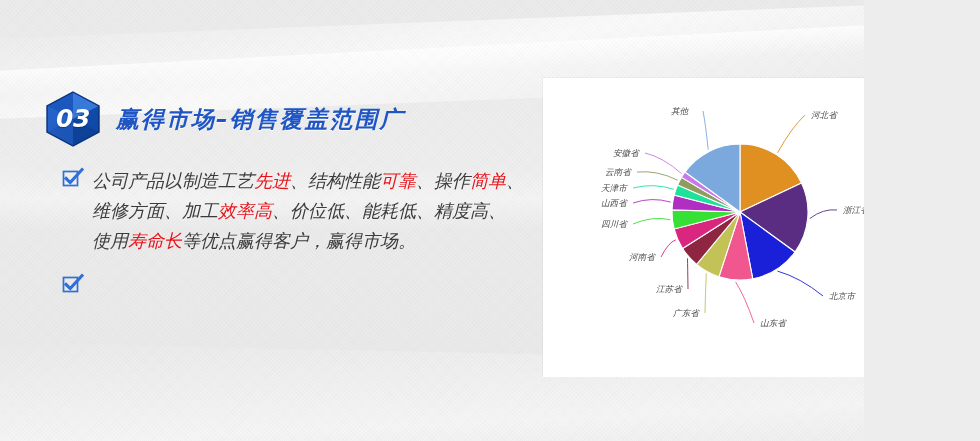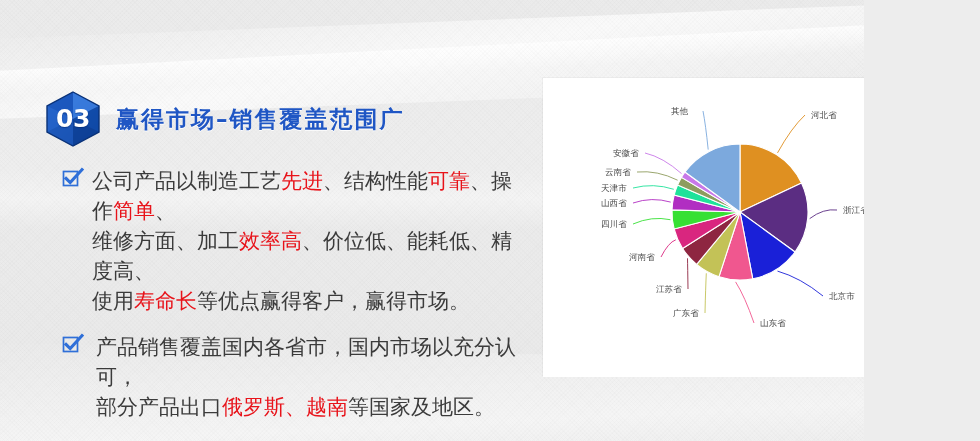--- a/index.html
+++ b/index.html
@@ -8,20 +8,21 @@
     font-family:"DejaVu Sans", sans-serif;
     background:#ededed;
     overflow:hidden;
   }
   #stage {
     position:relative;
     width:864px; height:441px;
     background:
       linear-gradient(180deg,#ebebeb 0%,#eeeeee 38%,#f4f4f4 45%,#ebebeb 52%,#e9e9e9 100%);
     overflow:hidden;
+    font-style:italic;
   }
   
   .swoosh {
     position:absolute; left:-8%; width:116%;
     pointer-events:none;
   }
   .swoosh.a {
     top:22px; height:80px;
     background:linear-gradient(172deg, rgba(255,255,255,0) 0%, rgba(255,255,255,.75) 48%, rgba(255,255,255,0) 100%);
     transform:rotate(-2.2deg);
@@ -64,21 +65,21 @@
   }
 
   
   .bullets { position:absolute; left:62px; top:166px; width:470px; }
   .bullet { display:flex; margin-bottom:16px; }
   .check { position:relative; width:20px; height:20px; flex:none; margin-top:3px; }
   .check svg { position:absolute; left:-1px; top:-3px; }
   .btext {
     margin-left:10px;
     font-family:"DejaVu Sans", sans-serif;
-    font-size:21px; line-height:30px; color:#3b3b3b;
+    font-size:18px; line-height:30px; color:#3b3b3b;
   }
   .btext .hl { color:#e8131a; }
   .bullet.b2 .btext { margin-left:14px; }
 
   
   .card {
     position:absolute; left:543px; top:78px; width:404px; height:299px;
     background:#ffffff;
     box-shadow:-1px -1px 0 rgba(0,0,0,.03);
   }
@@ -131,21 +132,20 @@
       </div>
       <div class="btext" id="bullet-text-0"><span>公司产品以制造工艺</span><span class="hl" style="color: rgb(232, 19, 26);">先进</span><span>、结构性能</span><span class="hl" style="color: rgb(232, 19, 26);">可靠</span><span>、操作</span><span class="hl" style="color: rgb(232, 19, 26);">简单</span><span>、</span><br><span>维修方面、加工</span><span class="hl" style="color: rgb(232, 19, 26);">效率高</span><span>、价位低、能耗低、精度高、</span><br><span>使用</span><span class="hl" style="color: rgb(232, 19, 26);">寿命长</span><span>等优点赢得客户，赢得市场。</span></div>
     </div>
     <div class="bullet b2">
       <div class="check">
         <svg width="24" height="24" viewBox="0 0 24 24">
           <rect x="2.5" y="5.5" width="14" height="14" fill="none" stroke="#2f6fd8" stroke-width="1.7"></rect>
           <path d="M5 12.4 L9.2 16.6 L21 3.6" fill="none" stroke="#2f6fd8" stroke-width="3.1" stroke-linecap="square"></path>
         </svg>
       </div>
-      <div class="btext" id="bullet-text-1"><span>产品销售覆盖国内各省市，国内市场以充分认可，</span><br><span>部分产品出口</span><span class="hl" style="color: rgb(232, 19, 26);">俄罗斯、越南</span><span>等国家及地区。</span></div>
     </div>
   </div>
 
   <div class="card">
     <div class="chart-wrap">
       <svg id="pie-svg" viewBox="0 0 404 299" preserveAspectRatio="none">
           <path d="M 197 134 L 197 66 A 68 68 0 0 1 258.52823956768935 105.04700817357507 Z" fill="#df9021" stroke="#ffffff" stroke-width="1.1"></path>
           <path d="M 234.5 74.9 Q 248.3 49.9 262 37" fill="none" stroke="#df9021" stroke-width="0.9"></path>
           <text class="lbl" x="268" y="40" text-anchor="start">河北省</text>
           <path d="M 197 134 L 258.52823956768935 105.04700817357507 A 68 68 0 0 1 252.0131556174964 173.96939715588817 Z" fill="#5b2d82" stroke="#ffffff" stroke-width="1.1"></path>

